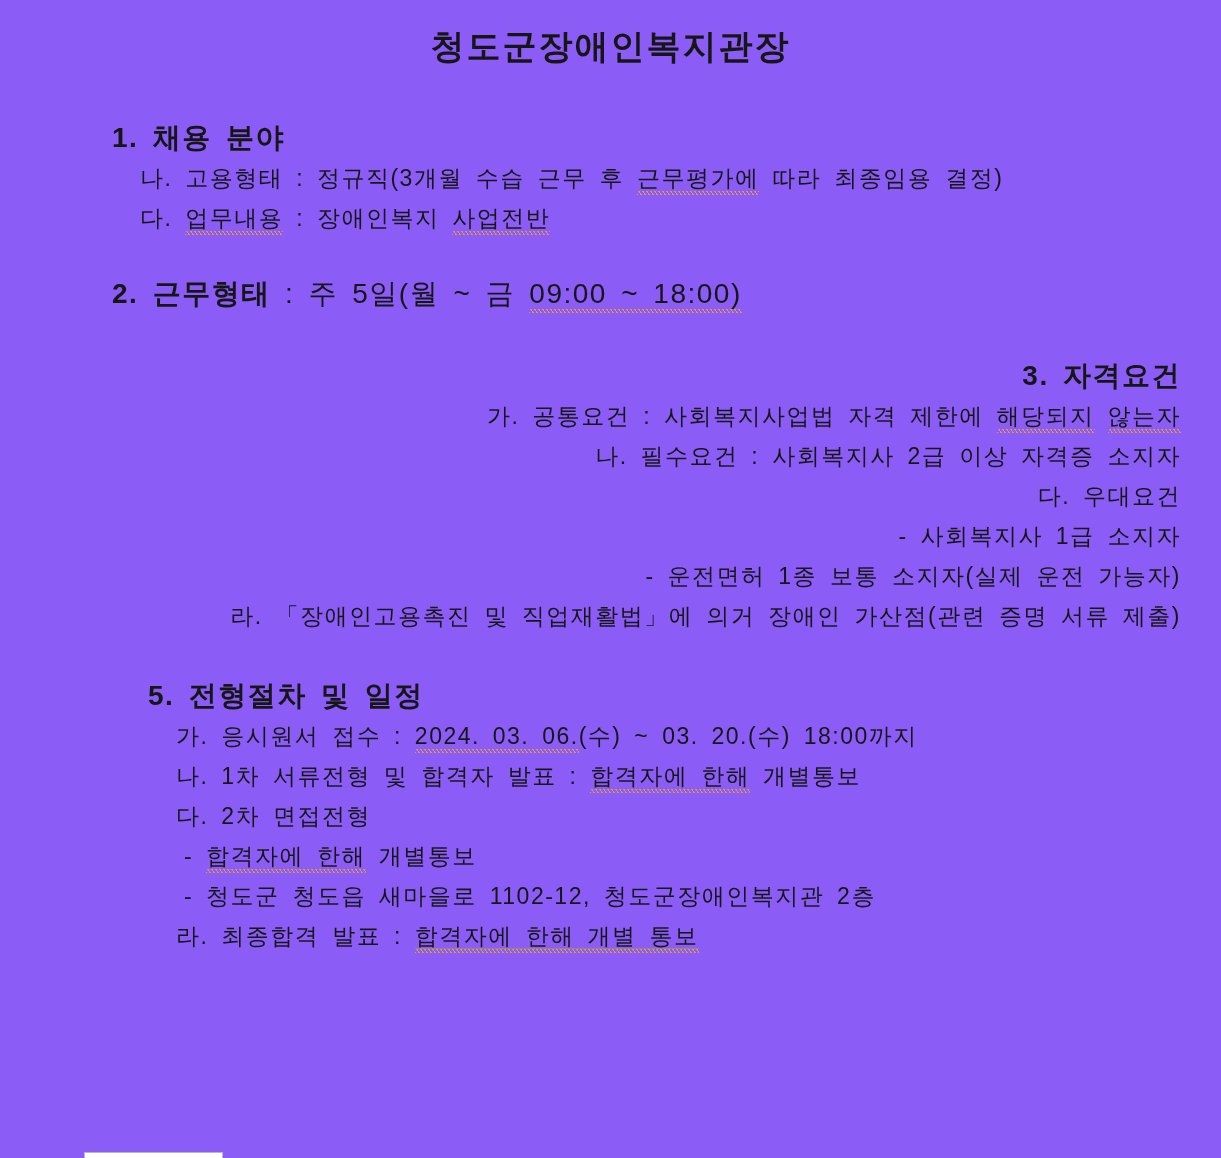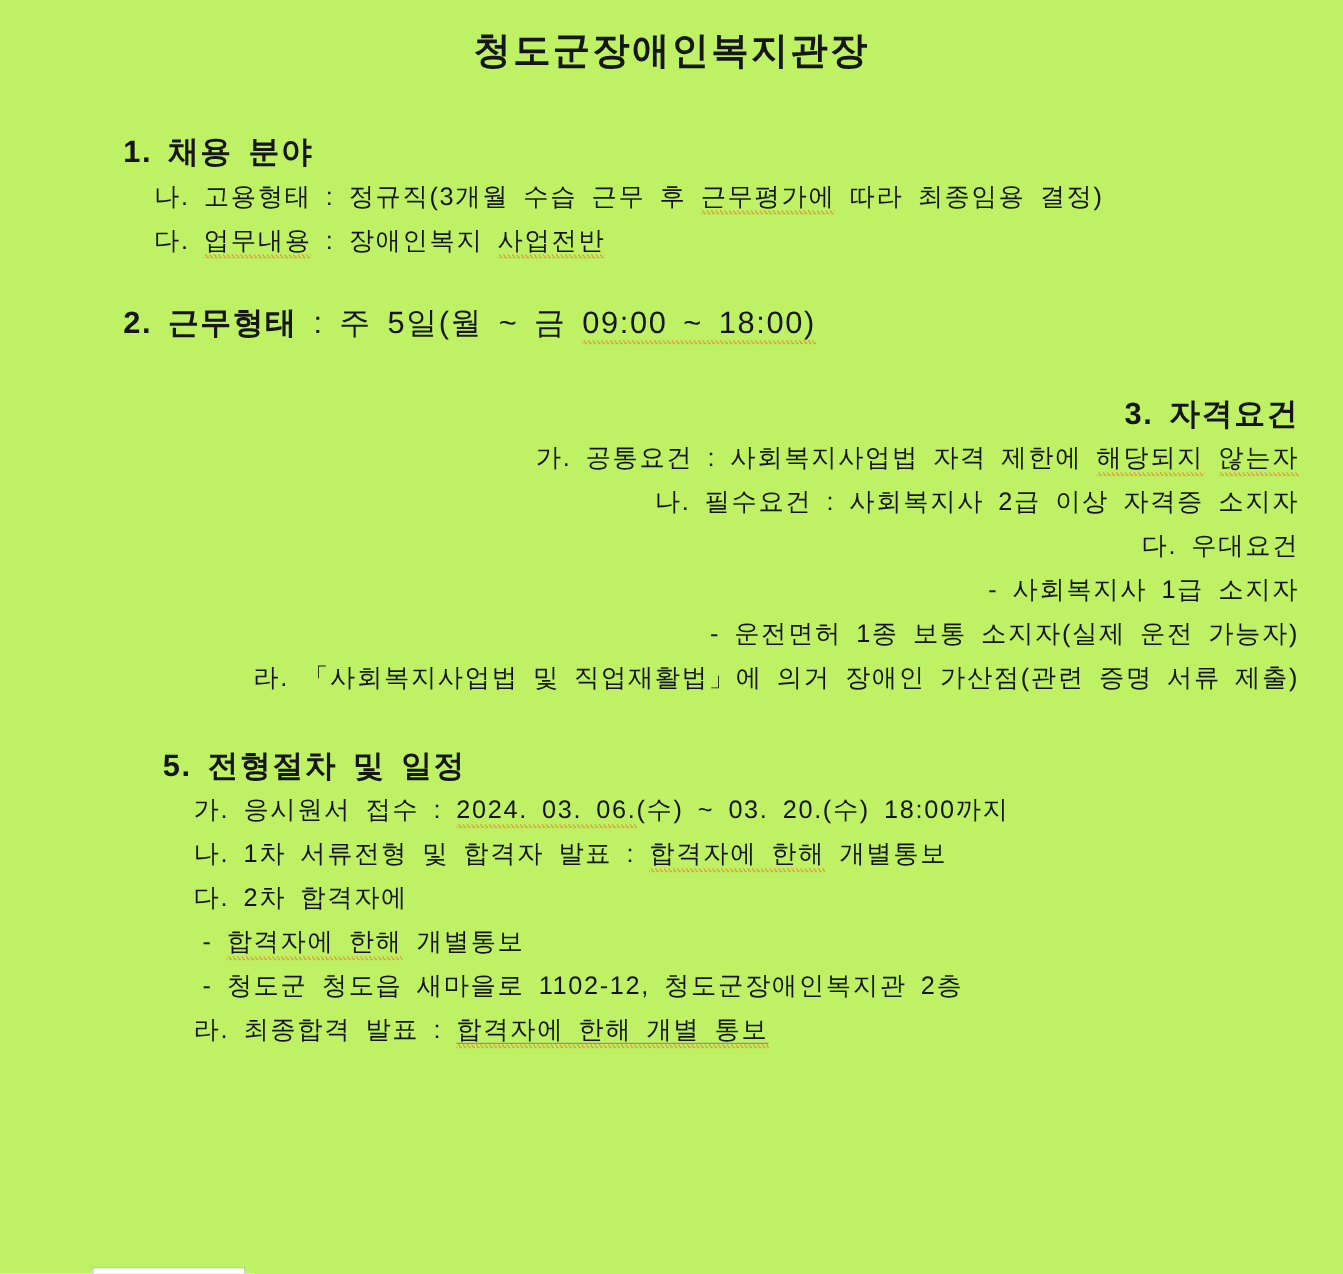--- a/index.html
+++ b/index.html
@@ -6,21 +6,21 @@
     --text:#161616;
     --sq:#e0983a;
     --uline:#8a8a8a;
     --boxborder:#b9b9b9;
   }
   *{margin:0;padding:0;box-sizing:border-box;}
   html,body{background:#ffffff;}
   .page{
     position:relative;
     width:1221px;height:1158px;
-    background:#bef264;
+    background:#8b5cf6;
     overflow:hidden;
     font-family:"Liberation Sans","DejaVu Sans",sans-serif;
     color:var(--text);
     padding-top:24px;
   }
   .title{
     text-align:center;
     font-size:34px;
     font-weight:700;
     line-height:44px;
@@ -85,26 +85,26 @@
       <div class="section sec2">
         <div class="line heading"><span class="b ">2. 근무형태</span><span class=""> : 주 5일(월 ~ 금 </span><span class="wavy ">09:00 ~ 18:00)</span></div>
       </div>
       <div class="section sec3">
         <div class="line heading"><span class="b ">3. 자격요건</span></div>
         <div class="line ind-ga"><span class="">가. 공통요건 : 사회복지사업법 자격 제한에 </span><span class="wavy ">해당되지</span><span class=""> </span><span class="wavy ">않는자</span></div>
         <div class="line ind-ga"><span class="">나. 필수요건 : 사회복지사 2급 이상 자격증 소지자</span></div>
         <div class="line ind-ga"><span class="">다. 우대요건</span></div>
         <div class="line ind-dash"><span class="">- 사회복지사 1급 소지자</span></div>
         <div class="line ind-dash"><span class="">- 운전면허 1종 보통 소지자(실제 운전 가능자)</span></div>
-        <div class="line ind-ga"><span class="">라. 「사회복지사업법 및 직업재활법」에 의거 장애인 가산점(관련 증명 서류 제출)</span></div>
+        <div class="line ind-ga"><span class="">라. 「장애인고용촉진 및 직업재활법」에 의거 장애인 가산점(관련 증명 서류 제출)</span></div>
       </div>
       <div class="section sec5">
         <div class="line heading"><span class="b ">5. 전형절차 및 일정</span></div>
         <div class="line ind-ga"><span class="">가. 응시원서 접수 : </span><span class="wavy ">2024. 03. 06.</span><span class="">(수)  ~ 03. 20.(수) 18:00까지</span></div>
         <div class="line ind-ga"><span class="">나. 1차 서류전형 및 합격자 발표 : </span><span class="wavy ">합격자에 한해</span><span class=""> 개별통보</span></div>
-        <div class="line ind-ga"><span class="">다. 2차 합격자에</span></div>
+        <div class="line ind-ga"><span class="">다. 2차 면접전형</span></div>
         <div class="line ind-dash"><span class="">- </span><span class="wavy ">합격자에 한해</span><span class=""> 개별통보</span></div>
         <div class="line ind-dash"><span class="">- 청도군 청도읍 새마을로 1102-12, 청도군장애인복지관 2층</span></div>
         <div class="line ind-ga"><span class="">라. 최종합격 발표 : </span><span class="wavy uline">합격자에 한해 개별 통보</span></div>
       </div>
     </div>
   <div class="partial-box"></div>
 </div>
 
 </body></html>

